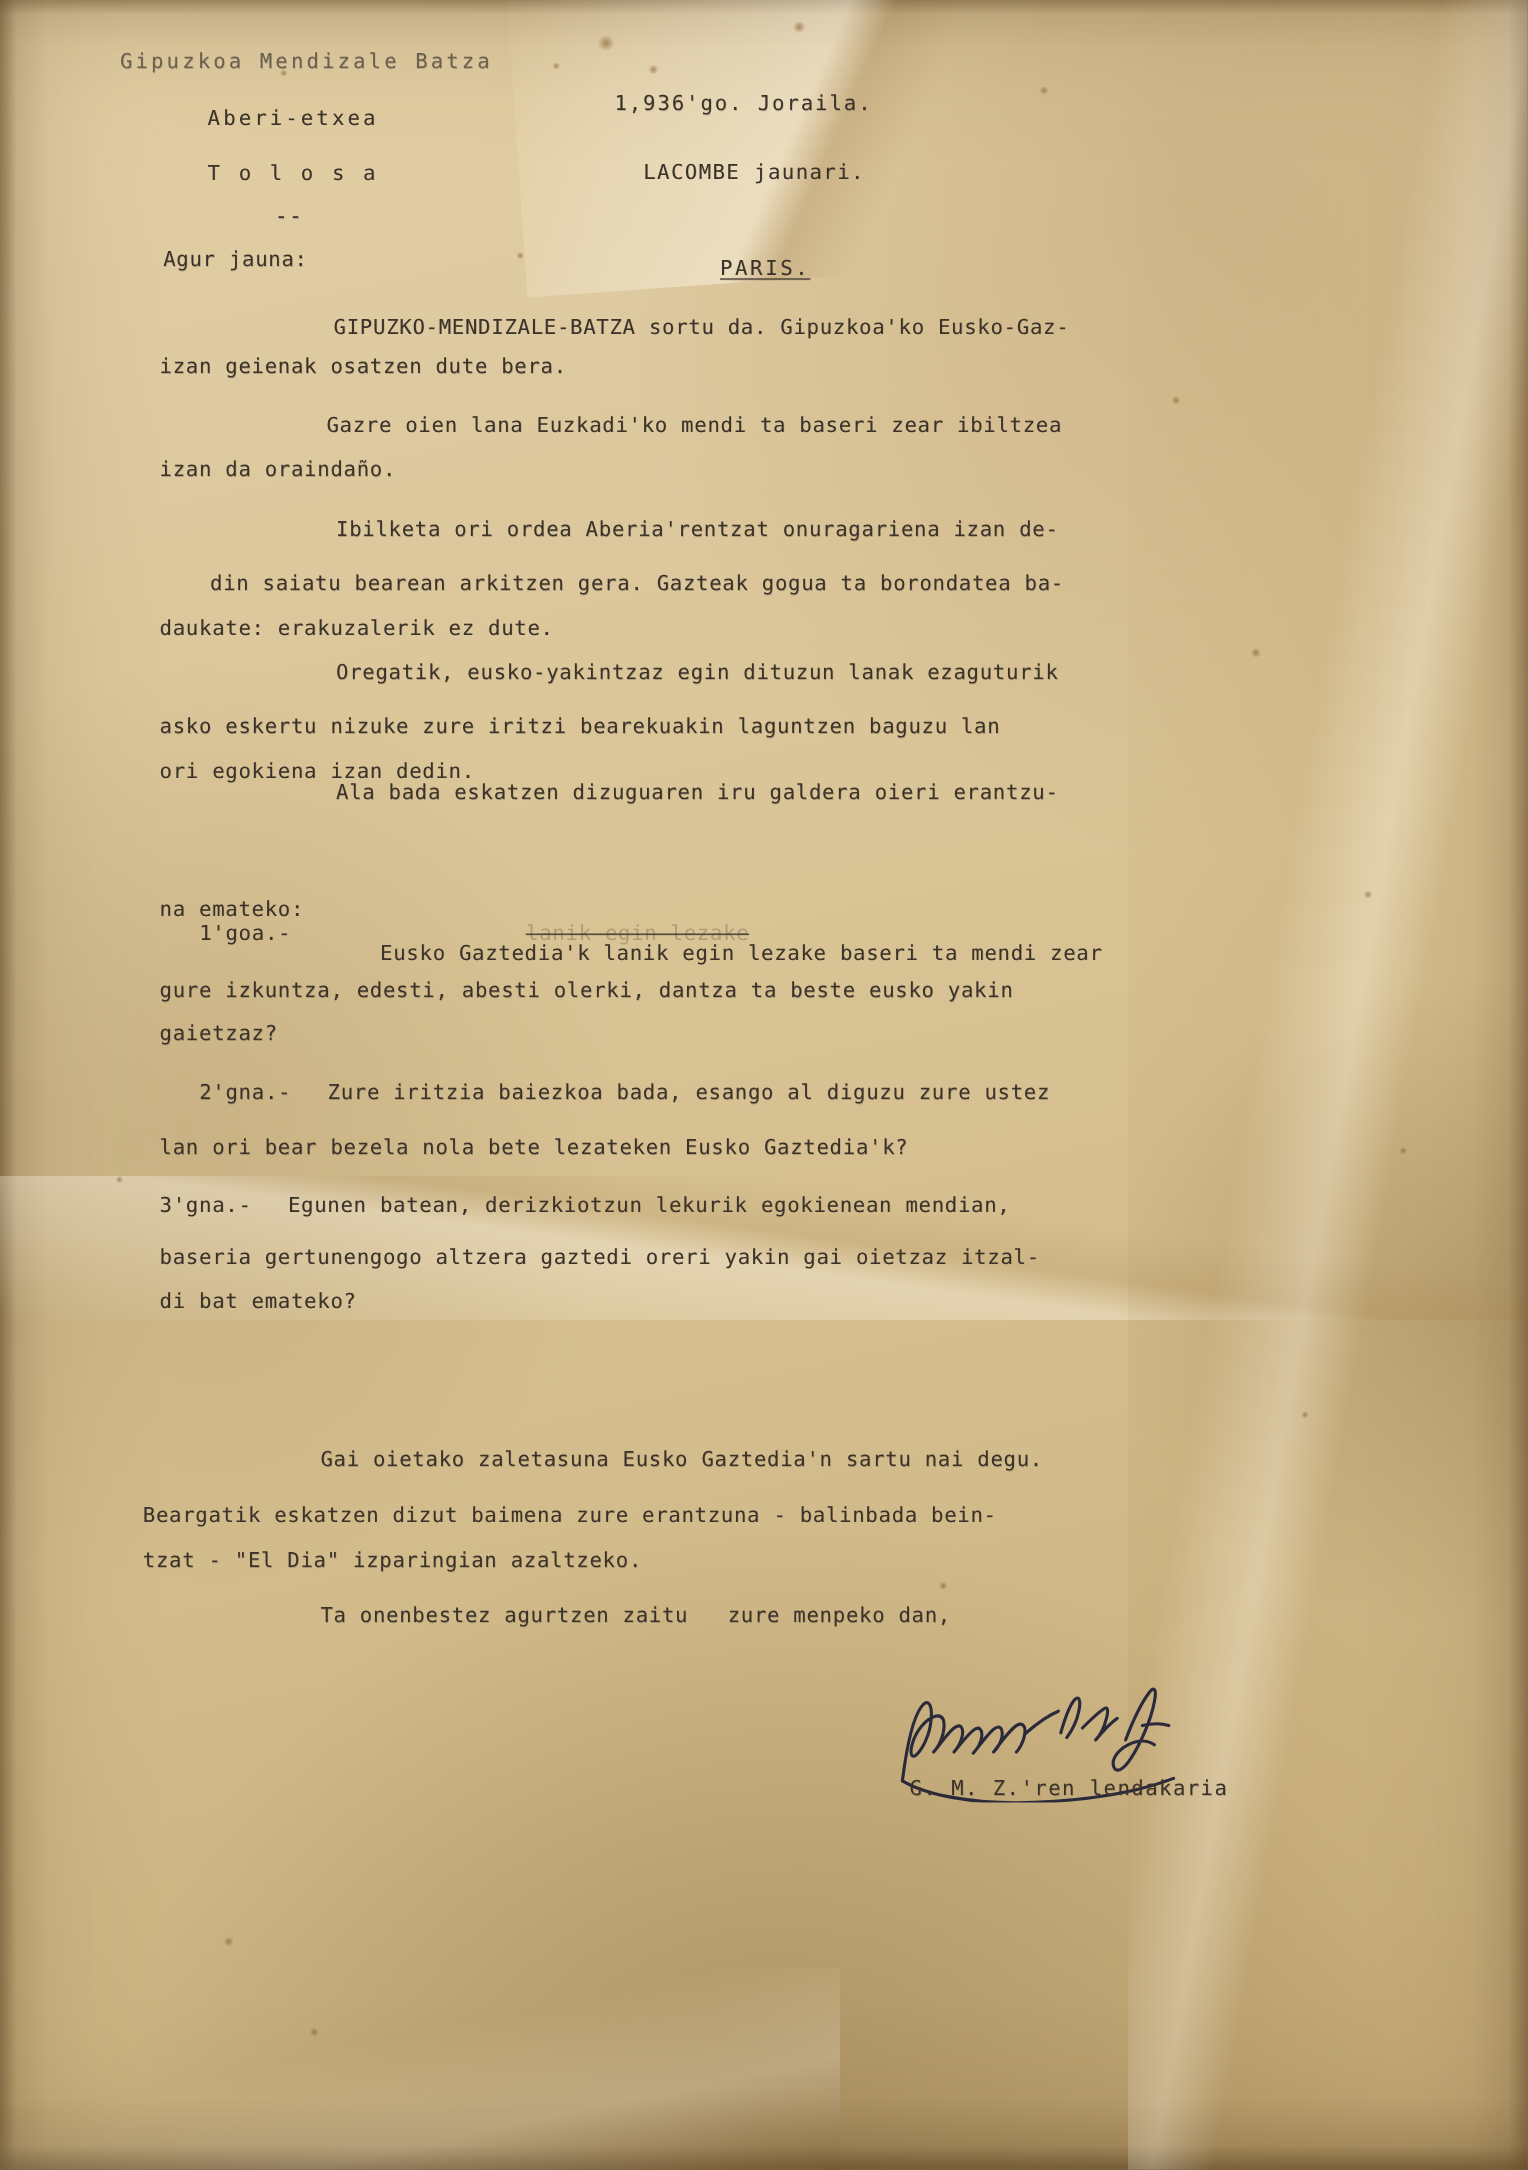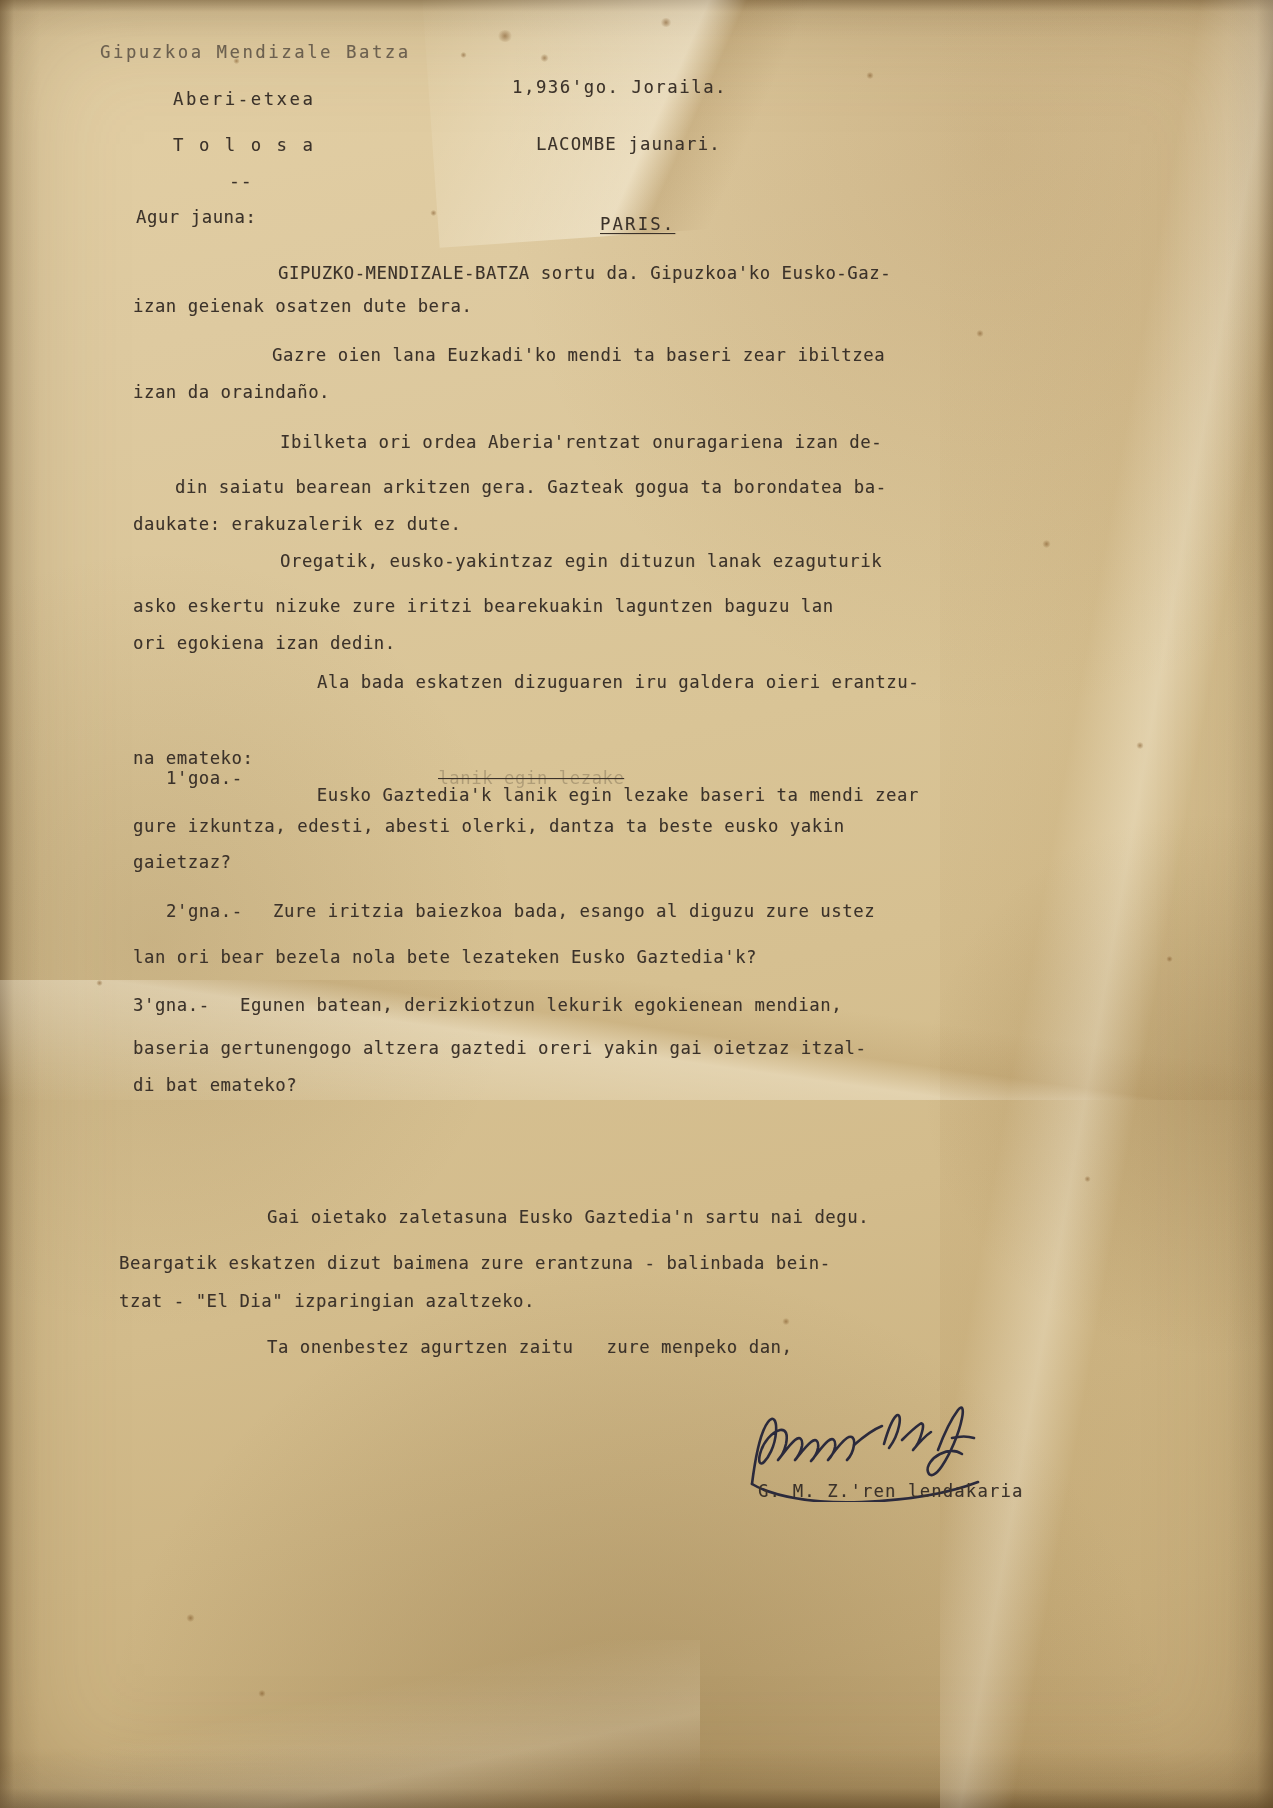--- a/index.html
+++ b/index.html
@@ -165,21 +165,21 @@
   <div class="tw" style="left:133px; top:384px;">izan da oraindaño.</div>
 
   <div class="tw" style="left:280px; top:434px;">Ibilketa ori ordea Aberia'rentzat onuragariena izan de-</div>
   <div class="tw" style="left:135px; top:479px;margin-left:40px;">din saiatu bearean arkitzen gera. Gazteak gogua ta borondatea ba-</div>
   <div class="tw" style="left:133px; top:516px;">daukate: erakuzalerik ez dute.</div>
 
   <div class="tw" style="left:280px; top:553px;">Oregatik, eusko-yakintzaz egin dituzun lanak ezaguturik</div>
   <div class="tw" style="left:133px; top:598px;">asko eskertu nizuke zure iritzi bearekuakin laguntzen baguzu lan</div>
   <div class="tw" style="left:133px; top:635px;">ori egokiena izan dedin.</div>
 
-  <div class="tw" style="left:280px; top:674px;margin-left:37px;">Ala bada eskatzen dizuguaren iru galdera oieri erantzu-</div>
+  <div class="tw" style="left:280px; top:653px;">Ala bada eskatzen dizuguaren iru galdera oieri erantzu-</div>
   <div class="tw" style="left:133px; top:719px;margin-top:31px;">na emateko:</div>
 
   <div class="tw" style="left:166px; top:770px;">1'goa.-</div>
   <div class="tw" style="left:262px; top:770px;">
     <span> Eusko Gaztedia'k lanik egin lezake baseri ta mendi zear</span>
   </div>
   <div class="tw strike" style="left:438px; top:770px; color:rgba(59,50,42,0.0); text-decoration-color:#3b322a;">lanik egin lezake</div>
   <div class="tw" style="left:133px; top:818px;">gure izkuntza, edesti, abesti olerki, dantza ta beste eusko yakin</div>
   <div class="tw" style="left:133px; top:854px;">gaietzaz?</div>
 

